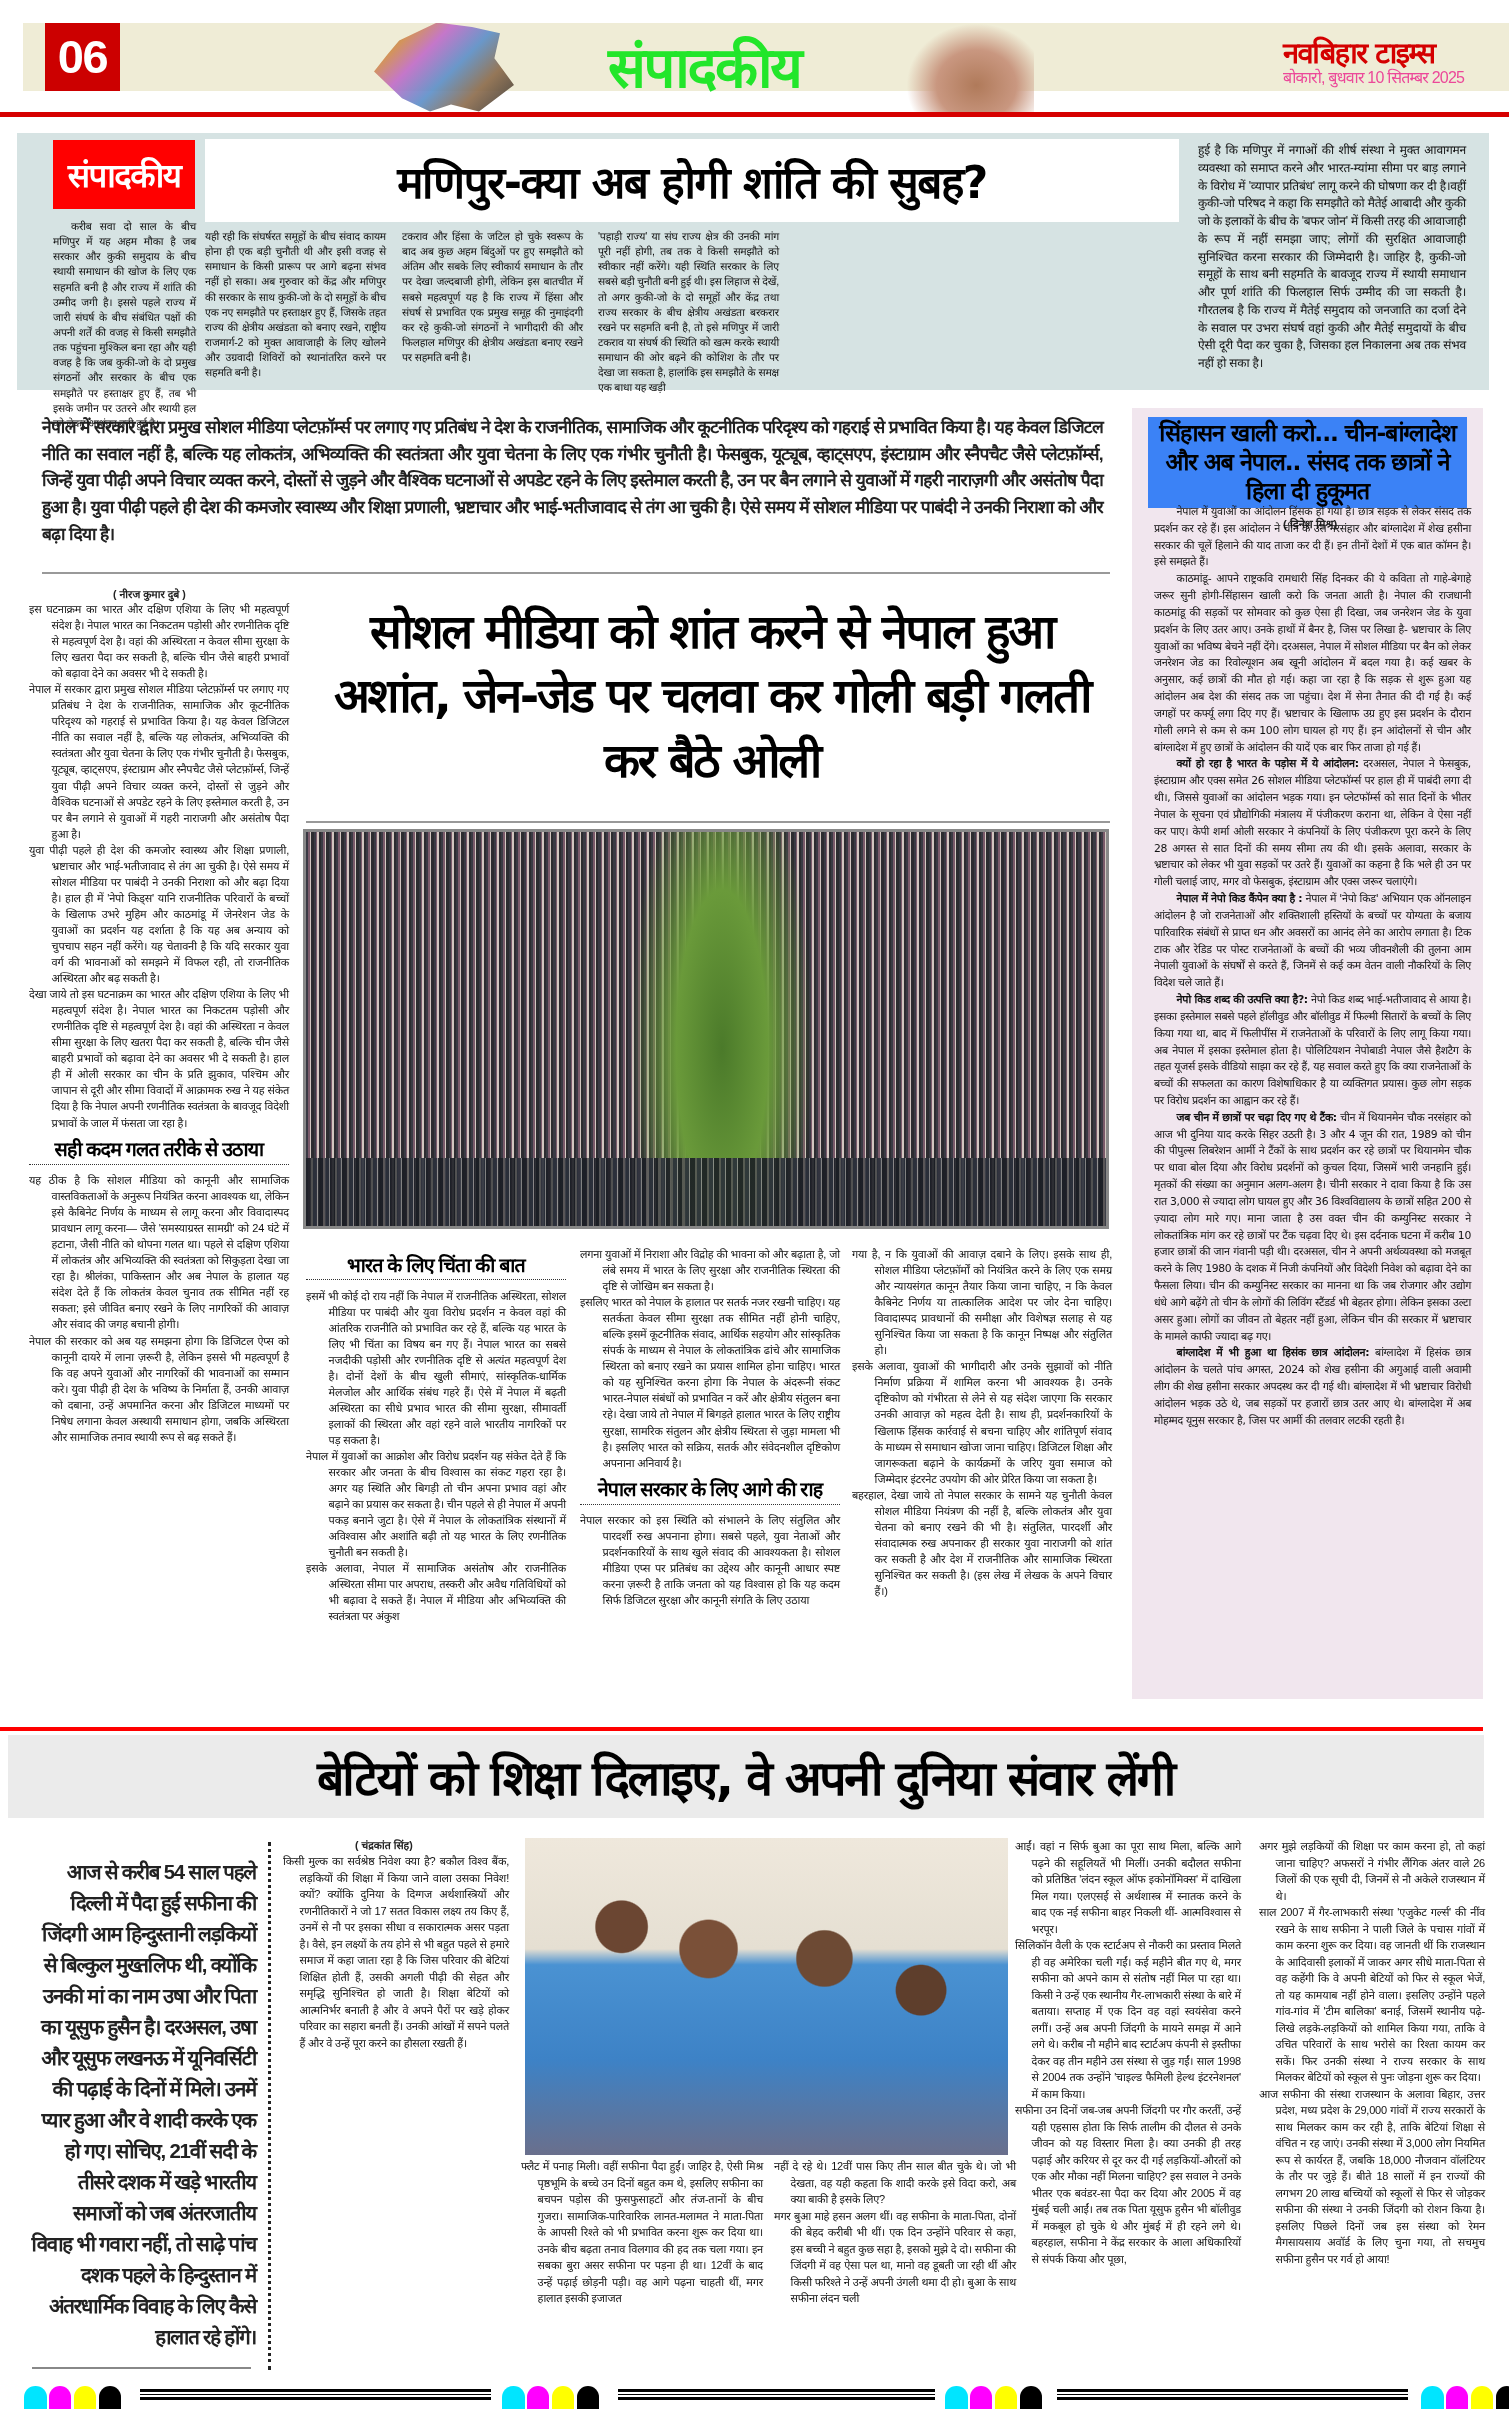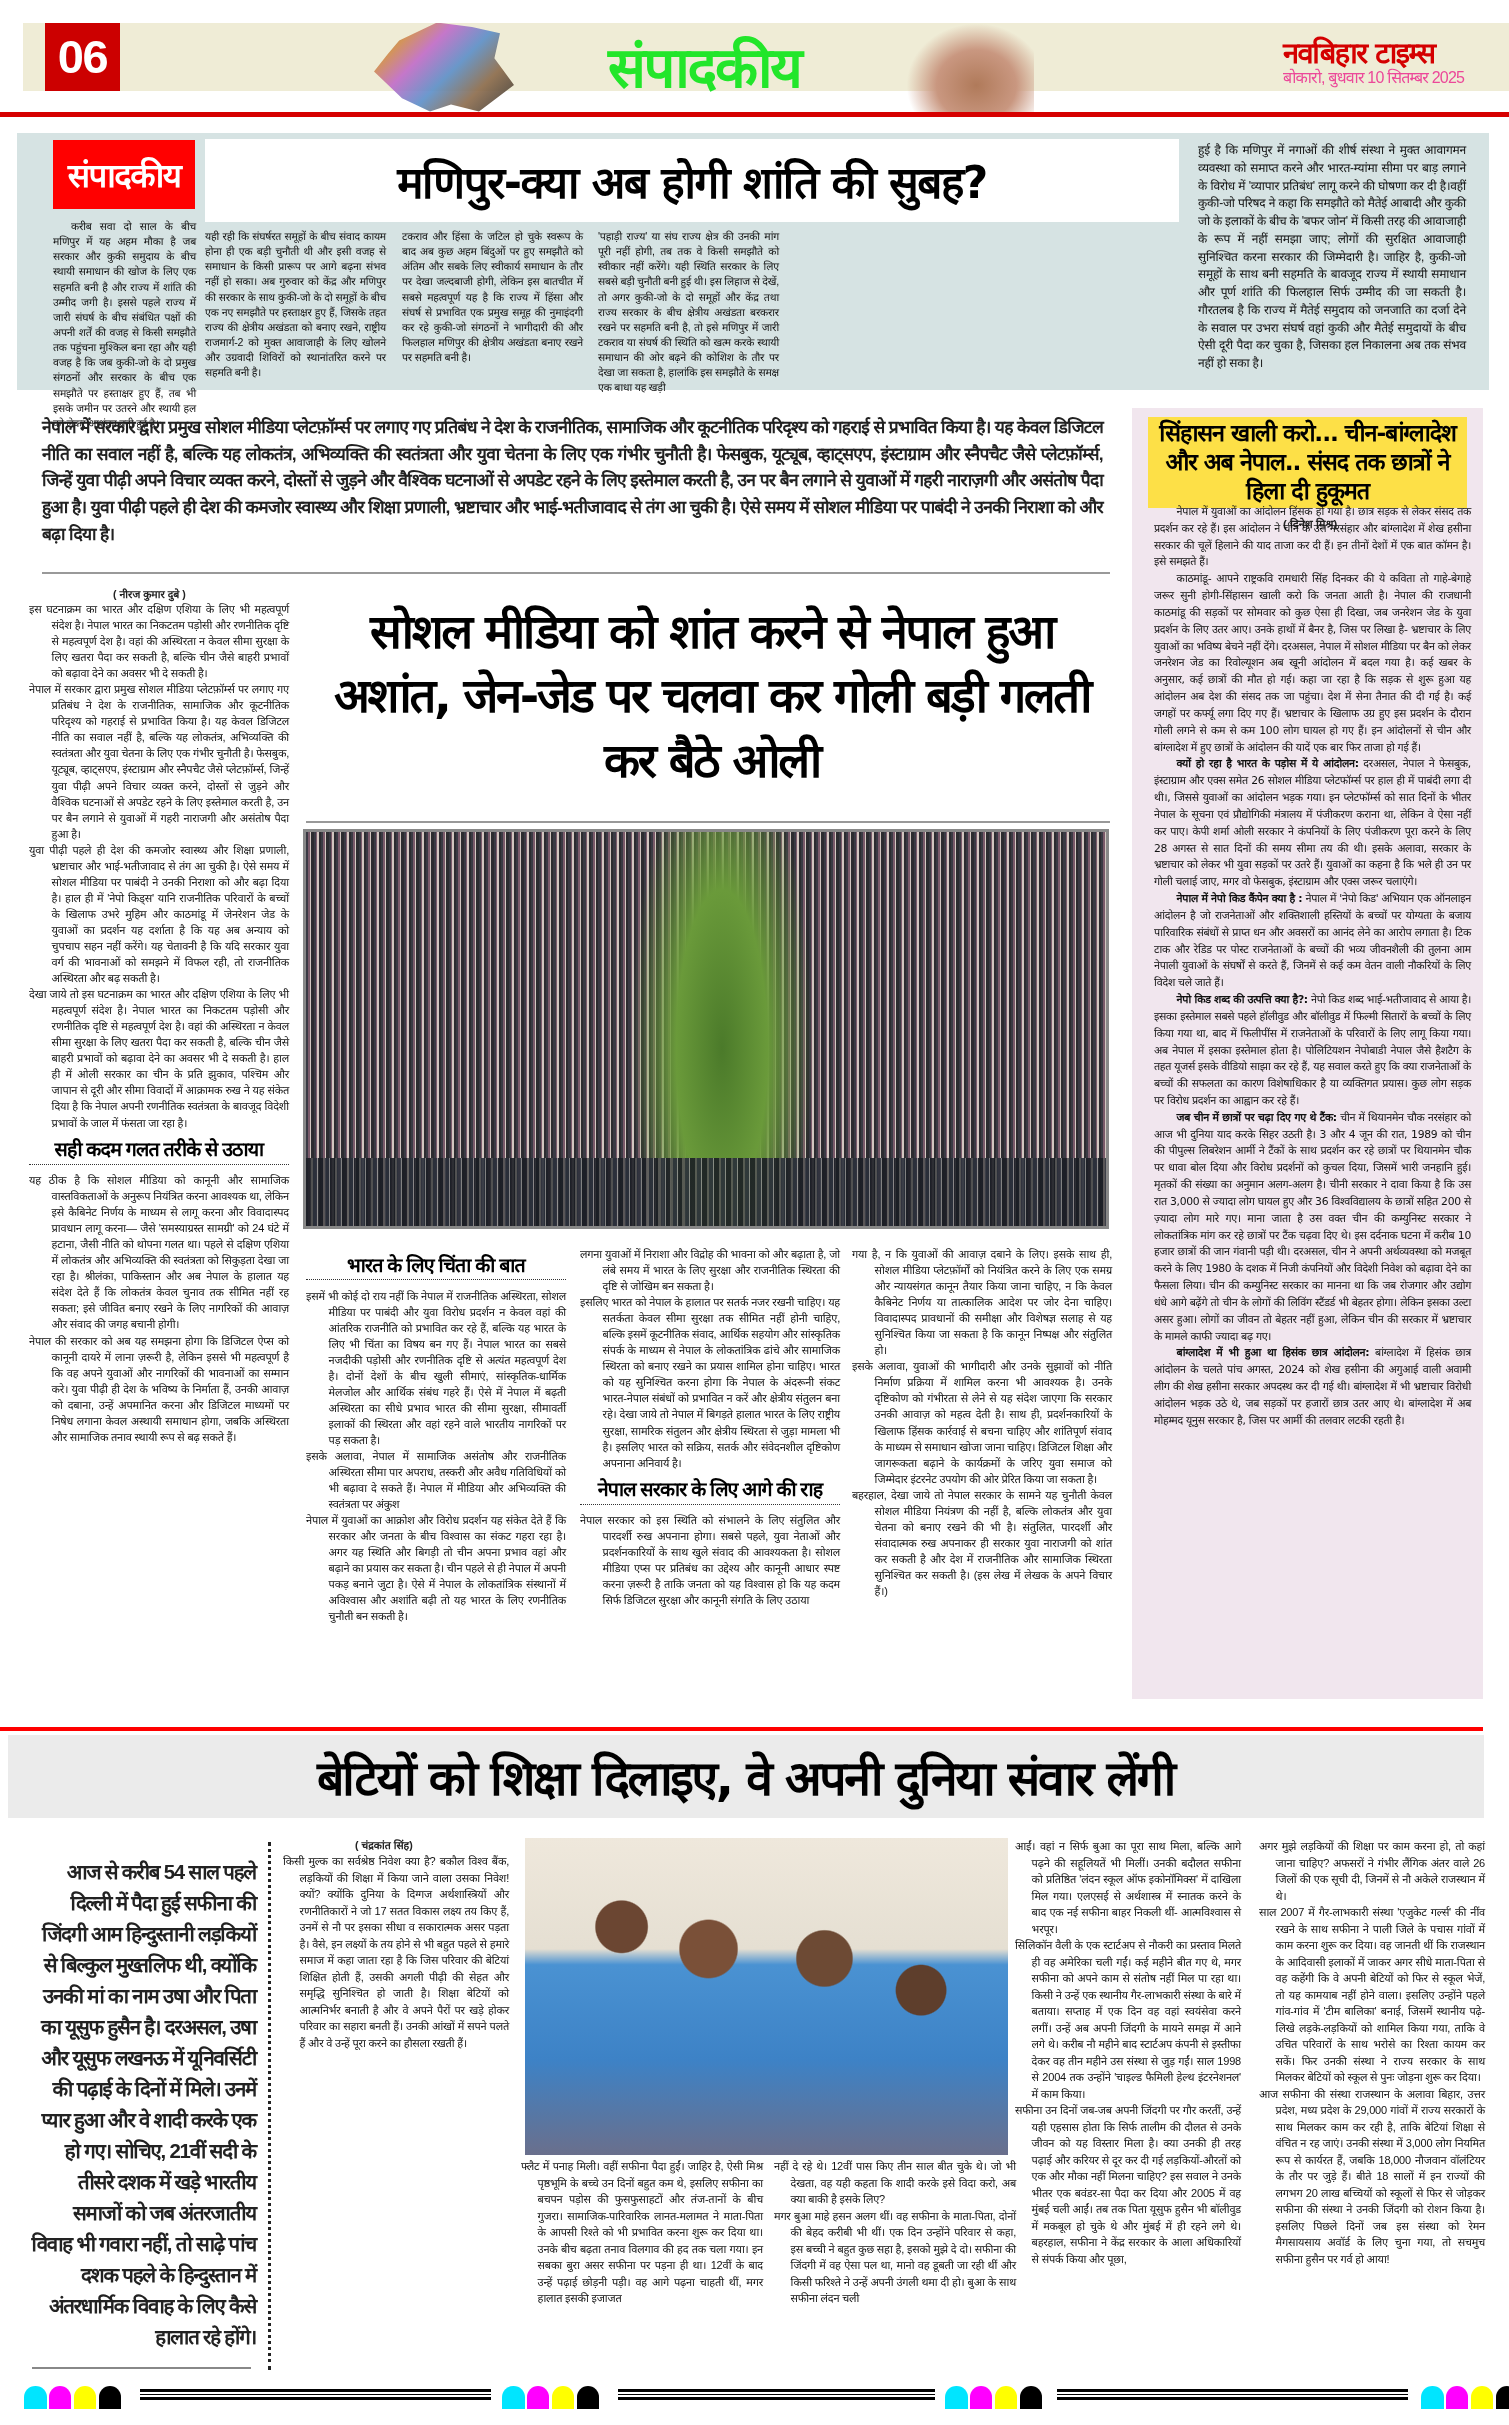--- a/index.html
+++ b/index.html
@@ -55,21 +55,21 @@
       linear-gradient(180deg, #cfcfd3 0%, #5a5560 30%, #3a3a40 80%, #6a6a6a 100%); }
   .crowd-photo::after { content: ""; position: absolute; left: 0; bottom: 0; width: 100%; height: 68px;
     background: repeating-linear-gradient(90deg, #1a1d24 0 4.5px, #555 4.5px 6.8px, #2a2f3a 6.8px 10.6px, #8a8a8a 10.6px 12px); opacity: .9; }
   .mid-col { position: absolute; top: 1246px; width: 260px; }
   .mid-col.m1 { left: 306px; }
   .mid-col.m2 { left: 580px; }
   .mid-col.m3 { left: 852px; }
 
   
   .sidebar { position: absolute; left: 1132px; top: 408px; width: 351px; height: 1291px; background: #f1e6ee; }
-  .side-headline-box { position: absolute; left: 1148px; top: 417px; width: 319px; height: 91px; background: #fde047;
+  .side-headline-box { position: absolute; left: 1148px; top: 417px; width: 319px; height: 91px; background: #3b82f6;
     display: flex; align-items: center; justify-content: center; text-align: center; }
   .side-headline { font: bold 23.4px/1.25 "DejaVu Sans", sans-serif; letter-spacing: -1.1px; color: #000; }
   .byline.dinesh { left: 1283px; top: 516px; font-size: 11.3px; }
   .side-col { position: absolute; left: 1154px; top: 504px; width: 317px; font: 10.8px/1.56 "DejaVu Sans", sans-serif;
     text-align: justify; color: #111; letter-spacing: -0.3px; }
   .side-col p { text-indent: 22.6px; }
   .side-col b { font-weight: bold; }
 
   
   .red-rule-2 { position: absolute; left: 0; top: 1727px; width: 1483px; height: 3.8px; background: #ff0000; }
@@ -144,22 +144,22 @@
     <p>नेपाल की सरकार को अब यह समझना होगा कि डिजिटल ऐप्स को कानूनी दायरे में लाना ज़रूरी है, लेकिन इससे भी महत्वपूर्ण है कि वह अपने युवाओं और नागरिकों की भावनाओं का सम्मान करे। युवा पीढ़ी ही देश के भविष्य के निर्माता हैं, उनकी आवाज़ को दबाना, उन्हें अपमानित करना और डिजिटल माध्यमों पर निषेध लगाना केवल अस्थायी समाधान होगा, जबकि अस्थिरता और सामाजिक तनाव स्थायी रूप से बढ़ सकते हैं।</p>
   </div>
 
   <h2 class="main-headline">सोशल मीडिया को शांत करने से नेपाल हुआ अशांत, जेन-जेड पर चलवा कर गोली बड़ी गलती कर बैठे ओली</h2>
   <div class="headline-rule"></div>
   <div class="crowd-photo" aria-label="काठमांडू की सड़कों पर प्रदर्शनकारियों की भीड़ और पुलिस बल"></div>
 
   <div class="body-col mid-col m1">
     <h3 class="sub-head">भारत के लिए चिंता की बात</h3>
     <p>इसमें भी कोई दो राय नहीं कि नेपाल में राजनीतिक अस्थिरता, सोशल मीडिया पर पाबंदी और युवा विरोध प्रदर्शन न केवल वहां की आंतरिक राजनीति को प्रभावित कर रहे हैं, बल्कि यह भारत के लिए भी चिंता का विषय बन गए हैं। नेपाल भारत का सबसे नजदीकी पड़ोसी और रणनीतिक दृष्टि से अत्यंत महत्वपूर्ण देश है। दोनों देशों के बीच खुली सीमाएं, सांस्कृतिक-धार्मिक मेलजोल और आर्थिक संबंध गहरे हैं। ऐसे में नेपाल में बढ़ती अस्थिरता का सीधे प्रभाव भारत की सीमा सुरक्षा, सीमावर्ती इलाकों की स्थिरता और वहां रहने वाले भारतीय नागरिकों पर पड़ सकता है।</p>
+    <p>नेपाल में युवाओं का आक्रोश और विरोध प्रदर्शन यह संकेत देते हैं कि सरकार और जनता के बीच विश्वास का संकट गहरा रहा है। अगर यह स्थिति और बिगड़ी तो चीन अपना प्रभाव वहां और बढ़ाने का प्रयास कर सकता है। चीन पहले से ही नेपाल में अपनी पकड़ बनाने जुटा है। ऐसे में नेपाल के लोकतांत्रिक संस्थानों में अविश्वास और अशांति बढ़ी तो यह भारत के लिए रणनीतिक चुनौती बन सकती है।</p>
     <p>इसके अलावा, नेपाल में सामाजिक असंतोष और राजनीतिक अस्थिरता सीमा पार अपराध, तस्करी और अवैध गतिविधियों को भी बढ़ावा दे सकते हैं। नेपाल में मीडिया और अभिव्यक्ति की स्वतंत्रता पर अंकुश</p>
-    <p>नेपाल में युवाओं का आक्रोश और विरोध प्रदर्शन यह संकेत देते हैं कि सरकार और जनता के बीच विश्वास का संकट गहरा रहा है। अगर यह स्थिति और बिगड़ी तो चीन अपना प्रभाव वहां और बढ़ाने का प्रयास कर सकता है। चीन पहले से ही नेपाल में अपनी पकड़ बनाने जुटा है। ऐसे में नेपाल के लोकतांत्रिक संस्थानों में अविश्वास और अशांति बढ़ी तो यह भारत के लिए रणनीतिक चुनौती बन सकती है।</p>
   </div>
   <div class="body-col mid-col m2">
     <p>लगना युवाओं में निराशा और विद्रोह की भावना को और बढ़ाता है, जो लंबे समय में भारत के लिए सुरक्षा और राजनीतिक स्थिरता की दृष्टि से जोखिम बन सकता है।</p>
     <p>इसलिए भारत को नेपाल के हालात पर सतर्क नजर रखनी चाहिए। यह सतर्कता केवल सीमा सुरक्षा तक सीमित नहीं होनी चाहिए, बल्कि इसमें कूटनीतिक संवाद, आर्थिक सहयोग और सांस्कृतिक संपर्क के माध्यम से नेपाल के लोकतांत्रिक ढांचे और सामाजिक स्थिरता को बनाए रखने का प्रयास शामिल होना चाहिए। भारत को यह सुनिश्चित करना होगा कि नेपाल के अंदरूनी संकट भारत-नेपाल संबंधों को प्रभावित न करें और क्षेत्रीय संतुलन बना रहे। देखा जाये तो नेपाल में बिगड़ते हालात भारत के लिए राष्ट्रीय सुरक्षा, सामरिक संतुलन और क्षेत्रीय स्थिरता से जुड़ा मामला भी है। इसलिए भारत को सक्रिय, सतर्क और संवेदनशील दृष्टिकोण अपनाना अनिवार्य है।</p>
     <h3 class="sub-head">नेपाल सरकार के लिए आगे की राह</h3>
     <p>नेपाल सरकार को इस स्थिति को संभालने के लिए संतुलित और पारदर्शी रुख अपनाना होगा। सबसे पहले, युवा नेताओं और प्रदर्शनकारियों के साथ खुले संवाद की आवश्यकता है। सोशल मीडिया एप्स पर प्रतिबंध का उद्देश्य और कानूनी आधार स्पष्ट करना ज़रूरी है ताकि जनता को यह विश्वास हो कि यह कदम सिर्फ डिजिटल सुरक्षा और कानूनी संगति के लिए उठाया</p>
   </div>
   <div class="body-col mid-col m3">
     <p>गया है, न कि युवाओं की आवाज़ दबाने के लिए। इसके साथ ही, सोशल मीडिया प्लेटफ़ॉर्मों को नियंत्रित करने के लिए एक समग्र और न्यायसंगत कानून तैयार किया जाना चाहिए, न कि केवल कैबिनेट निर्णय या तात्कालिक आदेश पर जोर देना चाहिए। विवादास्पद प्रावधानों की समीक्षा और विशेषज्ञ सलाह से यह सुनिश्चित किया जा सकता है कि कानून निष्पक्ष और संतुलित हो।</p>
     <p>इसके अलावा, युवाओं की भागीदारी और उनके सुझावों को नीति निर्माण प्रक्रिया में शामिल करना भी आवश्यक है। उनके दृष्टिकोण को गंभीरता से लेने से यह संदेश जाएगा कि सरकार उनकी आवाज़ को महत्व देती है। साथ ही, प्रदर्शनकारियों के खिलाफ हिंसक कार्रवाई से बचना चाहिए और शांतिपूर्ण संवाद के माध्यम से समाधान खोजा जाना चाहिए। डिजिटल शिक्षा और जागरूकता बढ़ाने के कार्यक्रमों के जरिए युवा समाज को जिम्मेदार इंटरनेट उपयोग की ओर प्रेरित किया जा सकता है।</p>

